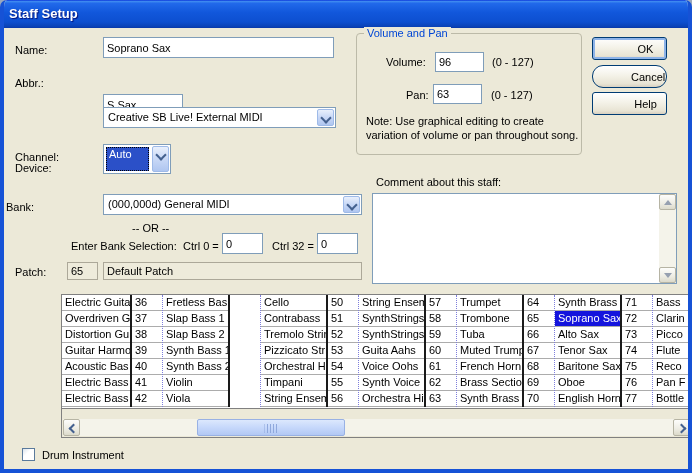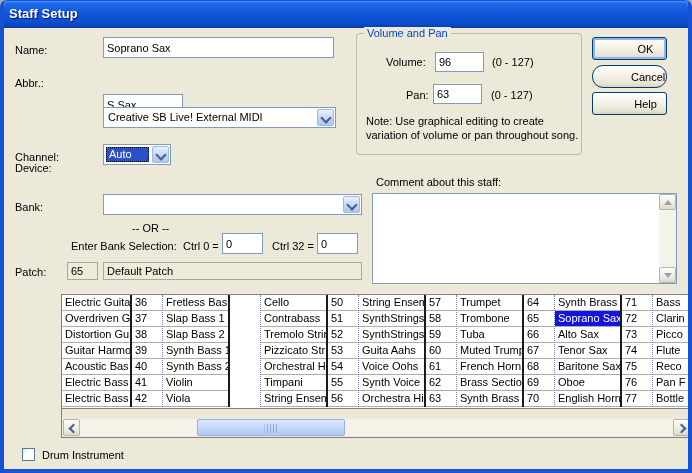--- a/index.html
+++ b/index.html
@@ -136,21 +136,21 @@
 
   <span class="lbl" style="left:11px;top:114px;margin-top:48px;">Device:</span>
   <div class="combo" style="left:99px;top:107px;width:233px;height:21px;">
     <span class="combo-text">Creative SB Live! External MIDI</span>
     <div class="combo-btn">
         <span class="chev-down"></span>
       </div>
   </div>
 
   <span class="lbl" style="left:11px;top:151px;">Channel:</span>
-  <div class="combo" style="left:99px;top:144px;width:68px;height:21px;">
+  <div class="combo" style="left:99px;top:144px;width:68px;height:30px;">
     <span class="combo-chip">Auto</span>
     <div class="combo-btn">
         <span class="chev-down"></span>
       </div>
   </div>
 
   <div class="groupbox" style="left:352px;top:33px;width:226px;height:122px;">
     <span class="groupbox-title">Volume and Pan</span>
   </div>
   <span class="lbl" style="left:382px;top:56px;">Volume:</span>
@@ -161,22 +161,23 @@
   <input class="xp-input" style="left: 429px; top: 84px; width: 49px; height: 20px;" value="63">
   <span class="lbl" style="left:487px;top:89px;">(0 - 127)</span>
 
   <span class="note-line" style="left:362px;top:115px;">Note: Use graphical editing to create</span>
   <span class="note-line" style="left:362px;top:129px;">variation of volume or pan throughout song.</span>
 
   <button class="xp-btn default" style="left:588px;top:37px;">OK</button>
   <button class="xp-btn" style="left:588px;top:65px;border-radius:11px;">Cancel</button>
   <button class="xp-btn" style="left:588px;top:92px;">Help</button>
 
-  <span class="lbl" style="left:11px;top:201px;">Bank:</span>
+  <span class="lbl" style="left:2px;top:201px;">Bank:</span>
   <div class="combo" style="left:99px;top:194px;width:259px;height:21px;">
+    <span class="combo-text">(000,000d) General MIDI</span>
     <div class="combo-btn">
         <span class="chev-down"></span>
       </div>
   </div>
 
   <span class="lbl" style="left:128px;top:222px;">-- OR --</span>
   <span class="lbl" style="left:67px;top:240px;">Enter Bank Selection:</span>
   <span class="lbl" style="left:179px;top:240px;">Ctrl 0 =</span>
   <input class="xp-input" style="left: 218px; top: 233px; width: 41px; height: 21px;" value="0">
   <span class="lbl" style="left:268px;top:240px;">Ctrl 32 =</span>

